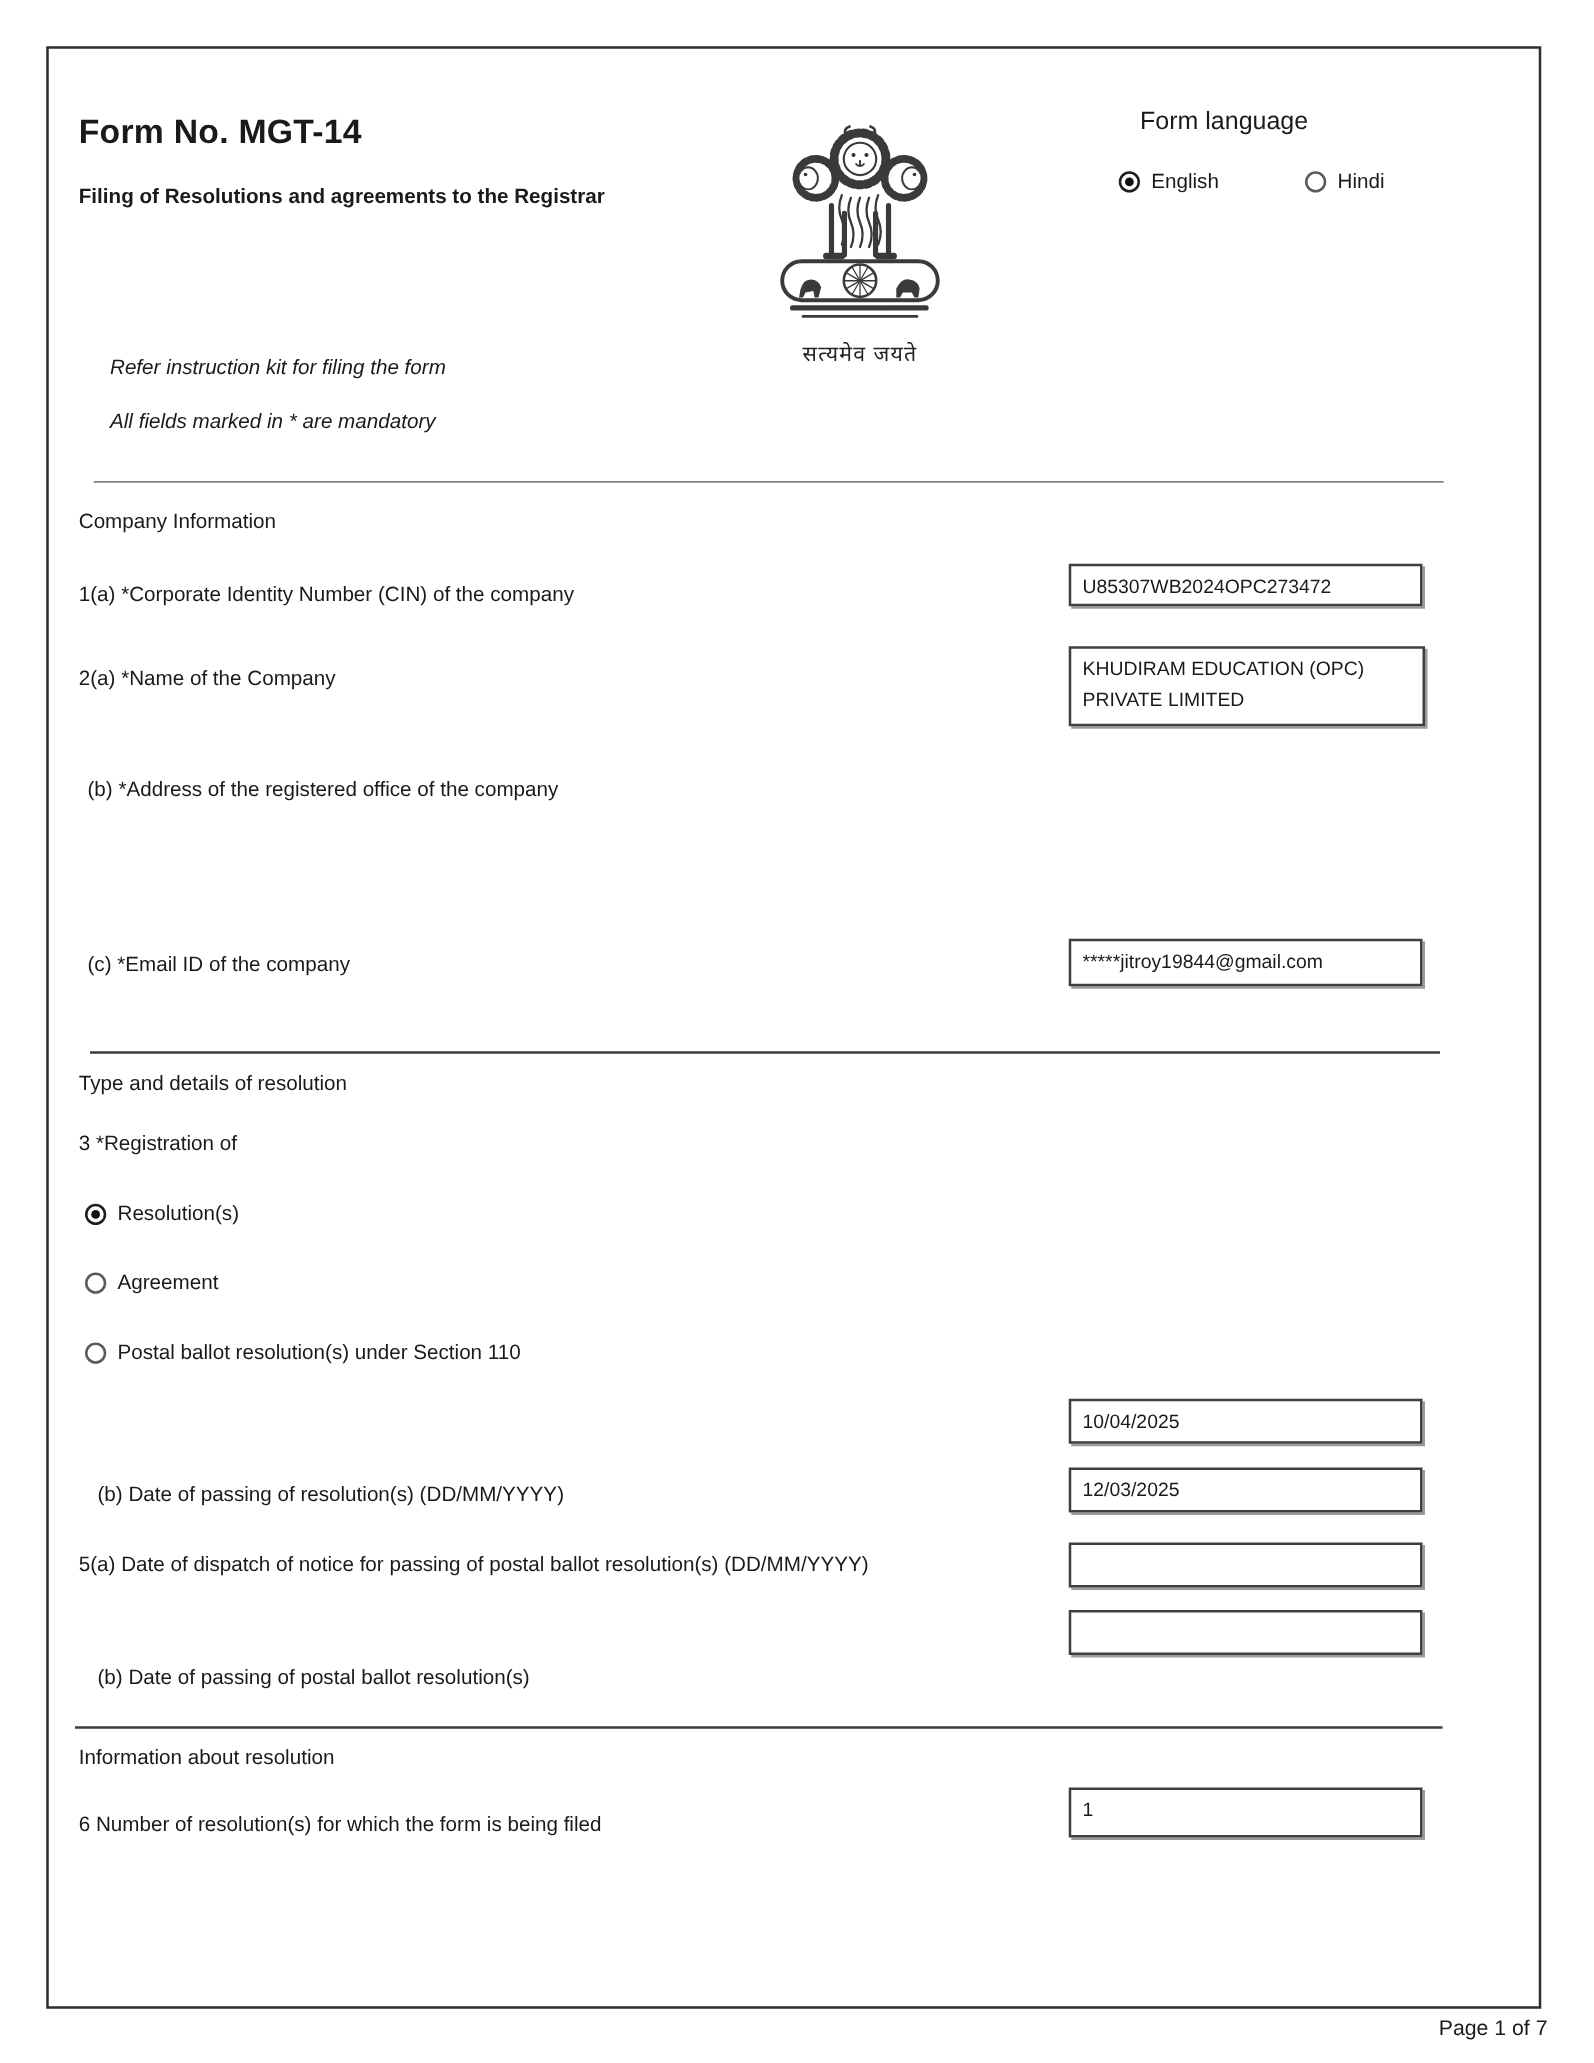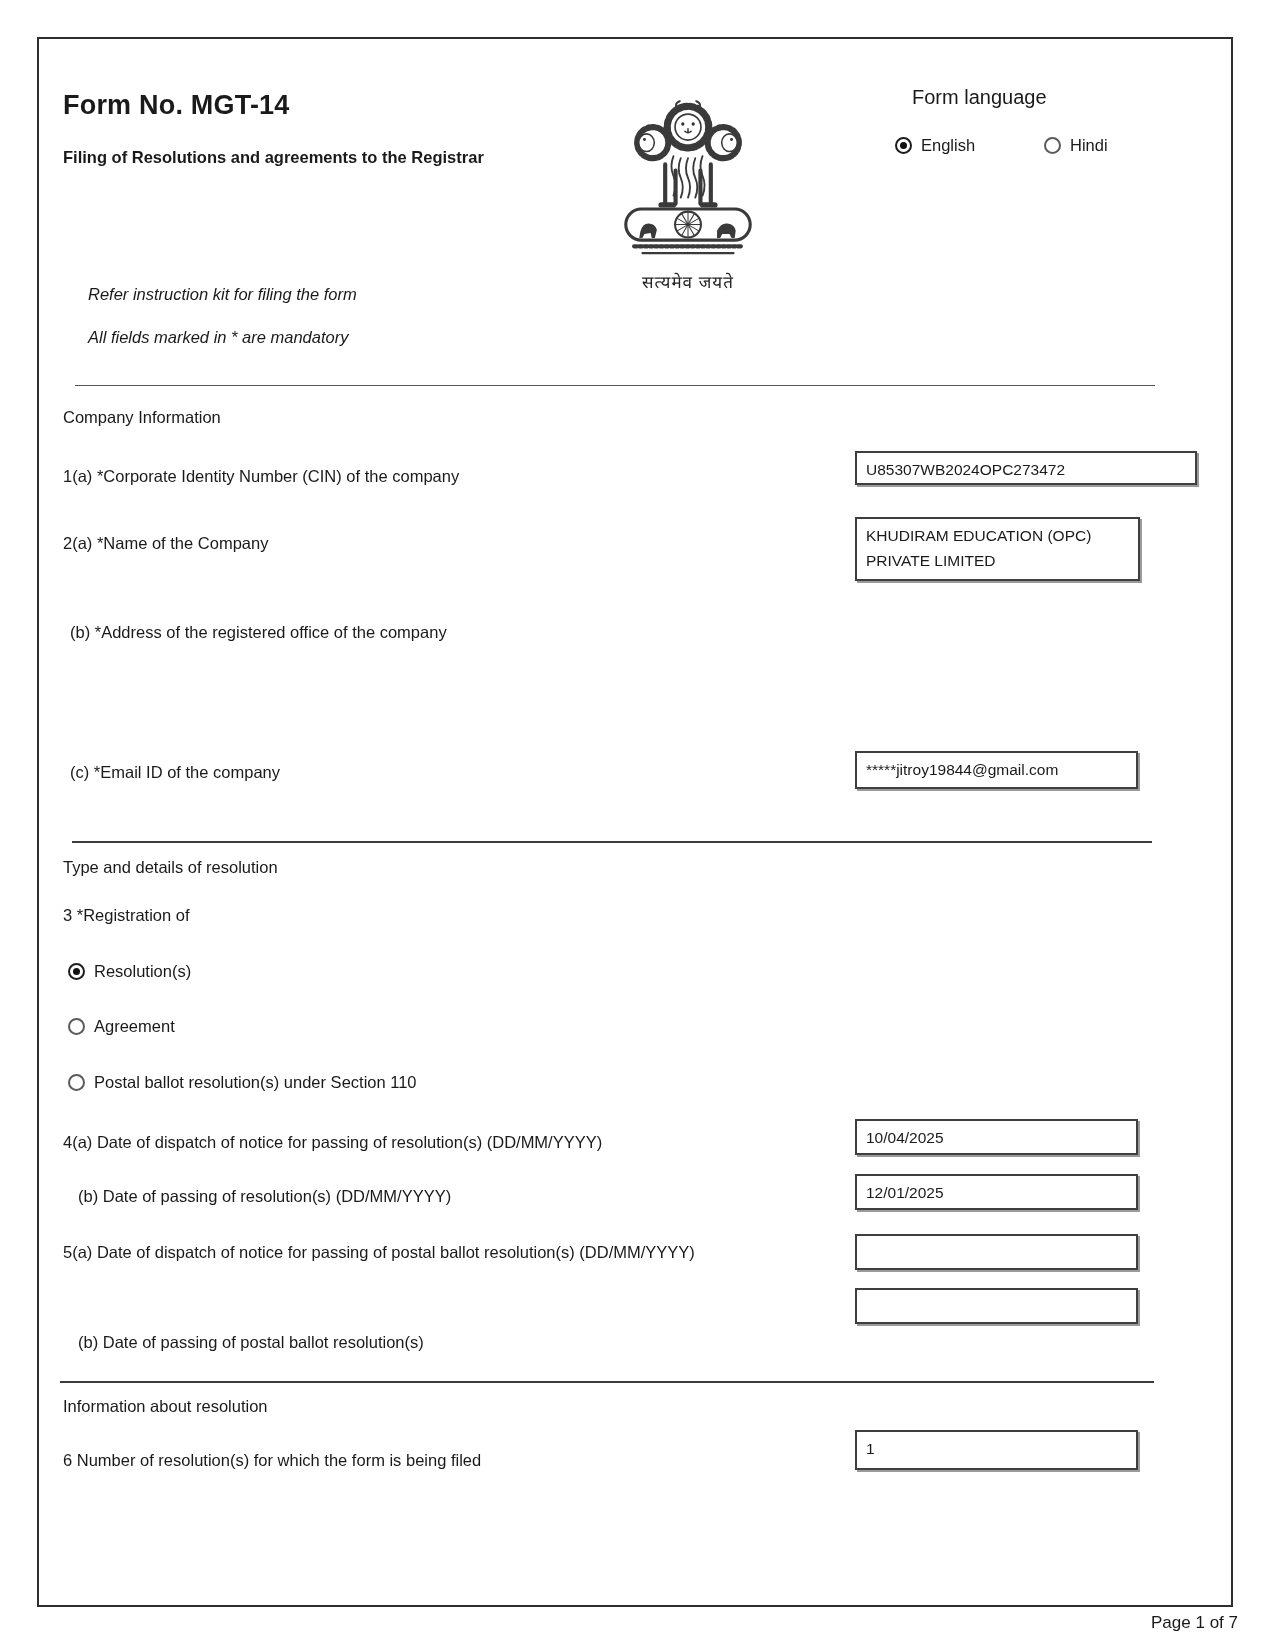--- a/index.html
+++ b/index.html
@@ -110,21 +110,21 @@
   <div class="radio-row" style="left:1044px;top:136px">
     <span class="radio"></span>
     <span class="radio-label">Hindi</span>
   </div>
 
   <div class="hr" style="left:75px;top:385px;width:1080px"></div>
 
   <div class="abs section-heading" style="left:63px;top:408px">Company Information</div>
 
   <div class="abs field-label" style="left:63px;top:467px">1(a) *Corporate Identity Number (CIN) of the company</div>
-  <div class="field-box" style="left:855px;top:451px;width:342px;height:34px">
+  <div class="field-box" style="left:855px;top:451px;width:283px;height:34px">
     <span>U85307WB2024OPC273472</span>
   </div>
 
   <div class="abs field-label" style="left:63px;top:534px">2(a) *Name of the Company</div>
   <div class="field-box" style="left:855px;top:517px;width:285px;height:64px">
     <span>KHUDIRAM EDUCATION (OPC) PRIVATE LIMITED</span>
   </div>
 
   <div class="abs field-label" style="left:70px;top:623px">(b) *Address of the registered office of the company</div>
 
@@ -145,28 +145,27 @@
   </div>
   <div class="radio-row" style="left:68px;top:1017px">
     <span class="radio"></span>
     <span class="radio-label">Agreement</span>
   </div>
   <div class="radio-row" style="left:68px;top:1073px">
     <span class="radio"></span>
     <span class="radio-label">Postal ballot resolution(s) under Section 110</span>
   </div>
 
-  <div class="abs field-label" style="left:63px;top:1133px">4(a) Date of dispatch of notice for passing of resolution(s) (DD/MM/YYYY)</div>
   <div class="field-box" style="left:855px;top:1119px;width:283px;height:36px">
     <span>10/04/2025</span>
   </div>
 
   <div class="abs field-label" style="left:78px;top:1187px">(b) Date of passing of resolution(s) (DD/MM/YYYY)</div>
   <div class="field-box" style="left:855px;top:1174px;width:283px;height:36px">
-    <span>12/01/2025</span>
+    <span>12/03/2025</span>
   </div>
 
   <div class="abs field-label" style="left:63px;top:1243px">5(a) Date of dispatch of notice for passing of postal ballot resolution(s) (DD/MM/YYYY)</div>
   <div class="field-box" style="left:855px;top:1234px;width:283px;height:36px">
     <span></span>
   </div>
 
   <div class="abs field-label" style="left:78px;top:1333px">(b) Date of passing of postal ballot resolution(s)</div>
   <div class="field-box" style="left:855px;top:1288px;width:283px;height:36px">
     <span></span>

